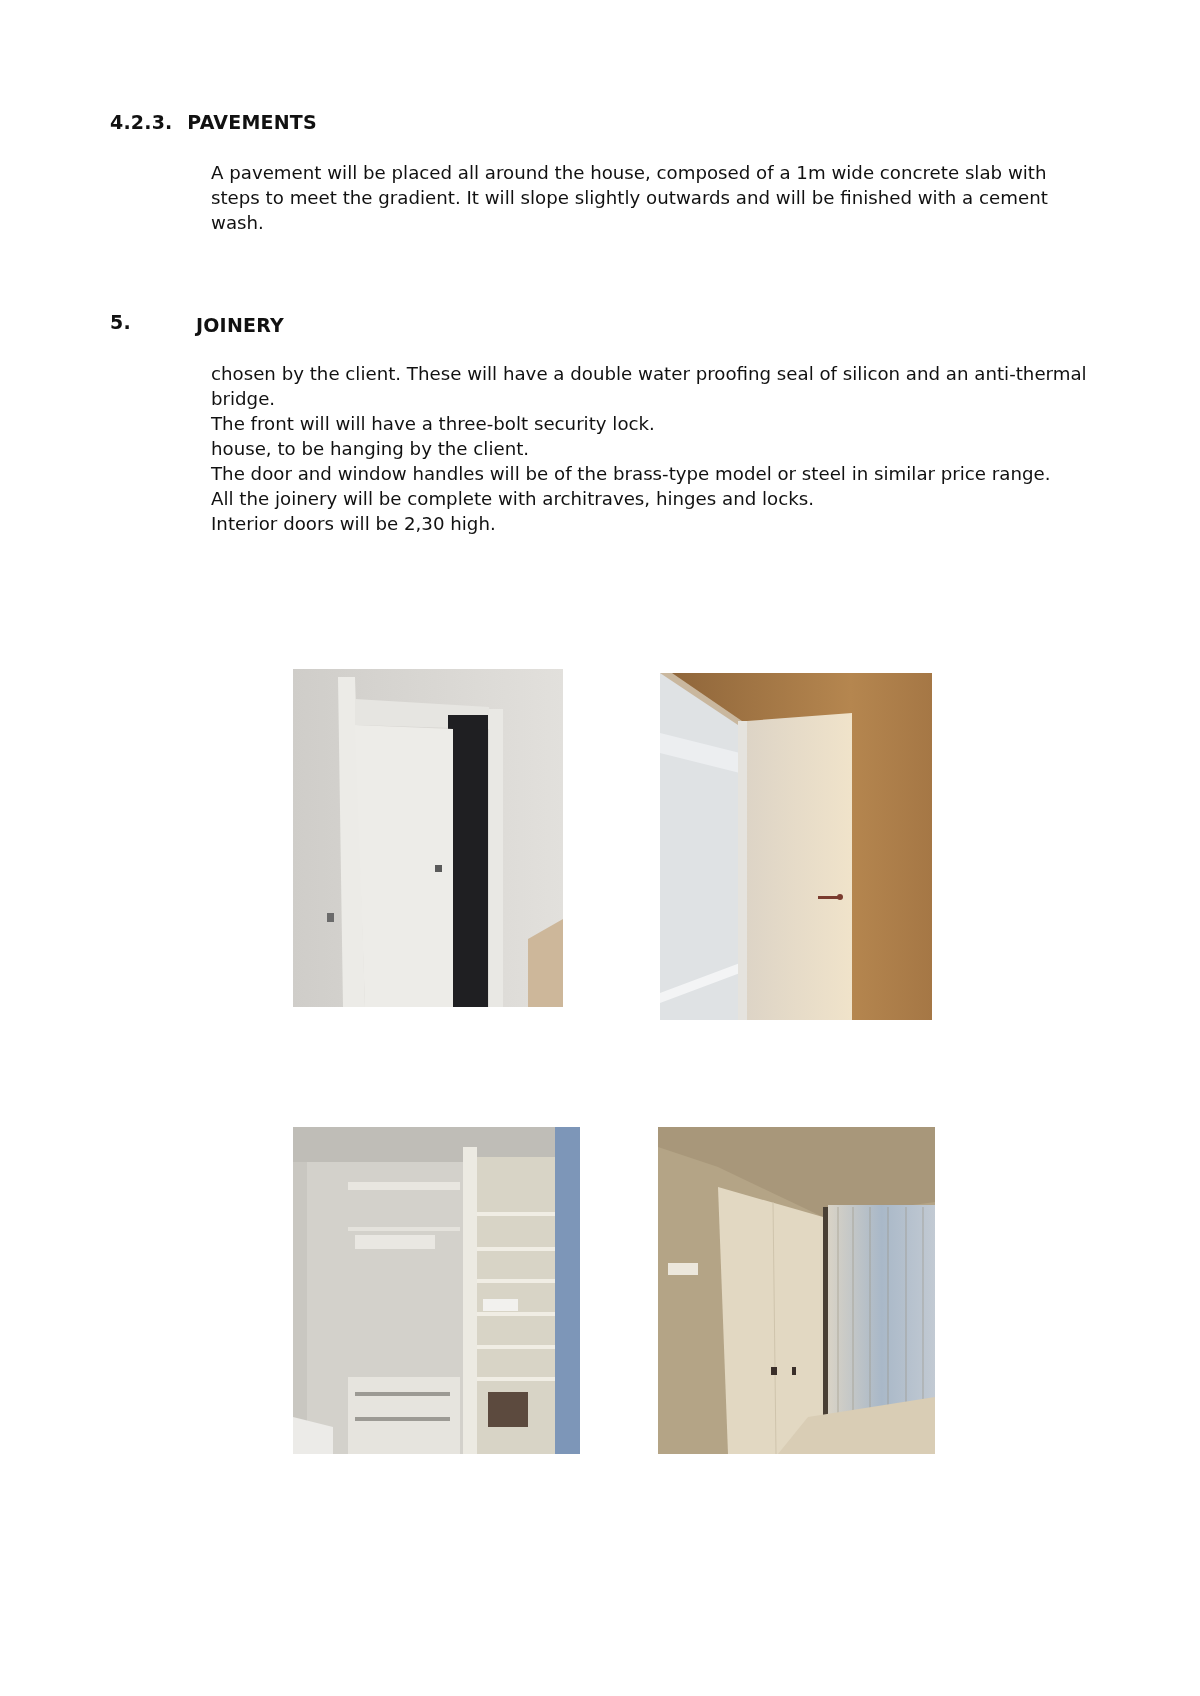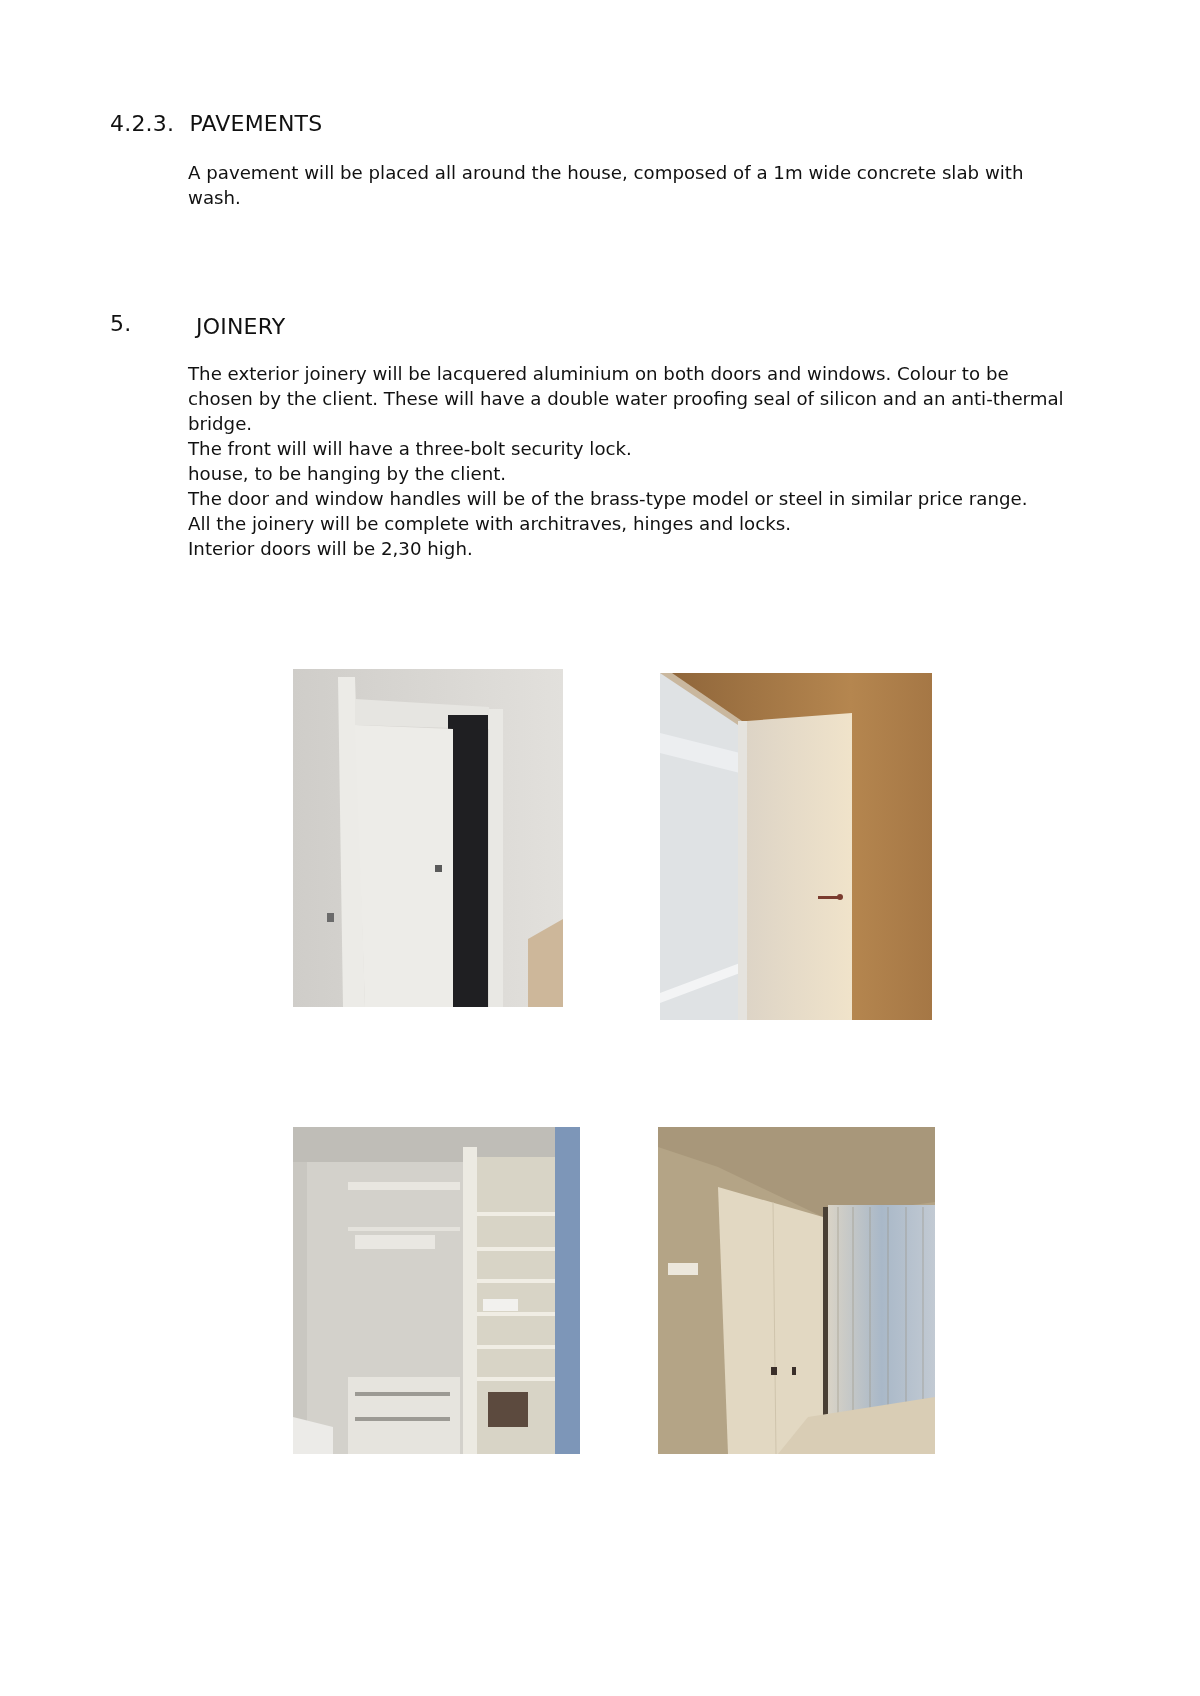--- a/index.html
+++ b/index.html
@@ -1,39 +1,39 @@
 <!DOCTYPE html>
 <html><head>
 <meta charset="utf-8">
 <style>
   html, body { margin: 0; padding: 0; background: #ffffff; }
   body { width: 1200px; height: 1696px; position: relative; overflow: hidden;
          font-family: "DejaVu Sans", sans-serif; color: #111111; }
-  .h { position: absolute; font-weight: normal; font-size: 22px; letter-spacing: 0.2px; }
+  .h { position: absolute; font-weight: bold; font-size: 19px; letter-spacing: 0.2px; }
   .p { position: absolute; left: 188px; width: 940px; font-size: 18.2px; line-height: 25px; }
-  .p div { white-space: nowrap; }
+  .p div { white-space: nowrap; margin-left: 23px; }
   .photo { position: absolute; overflow: hidden; }
   .photo svg { width: 100%; height: 100%; display: block; }
 </style>
 </head>
 <body>
 
 <div class="h" style="left:110px; top:111px;">
   <span>4.2.3.</span>
   <span style="margin-left:8px;">PAVEMENTS</span>
 </div>
 <div class="p" style="top:160px;">
   <div>A pavement will be placed all around the house, composed of a 1m wide concrete slab with</div>
+  <div>steps to meet the gradient. It will slope slightly outwards and will be finished with a cement</div>
   <div>wash.</div>
 </div>
 
 <div class="h" style="left:110px; top:311px;">5.</div>
 <div class="h" style="left:196px; top:294px;margin-top:20px;">JOINERY</div>
 <div class="p" style="top:361px;">
-  <div>The exterior joinery will be lacquered aluminium on both doors and windows. Colour to be</div>
   <div>chosen by the client. These will have a double water proofing seal of silicon and an anti-thermal</div>
   <div>bridge.</div>
   <div>The front will will have a three-bolt security lock.</div>
   <div>house, to be hanging by the client.</div>
   <div>The door and window handles will be of the brass-type model or steel in similar price range.</div>
   <div>All the joinery will be complete with architraves, hinges and locks.</div>
   <div>Interior doors will be 2,30 high.</div>
 </div>
 
 <div class="photo" style="left:293px; top:669px; width:270px; height:338px;">

